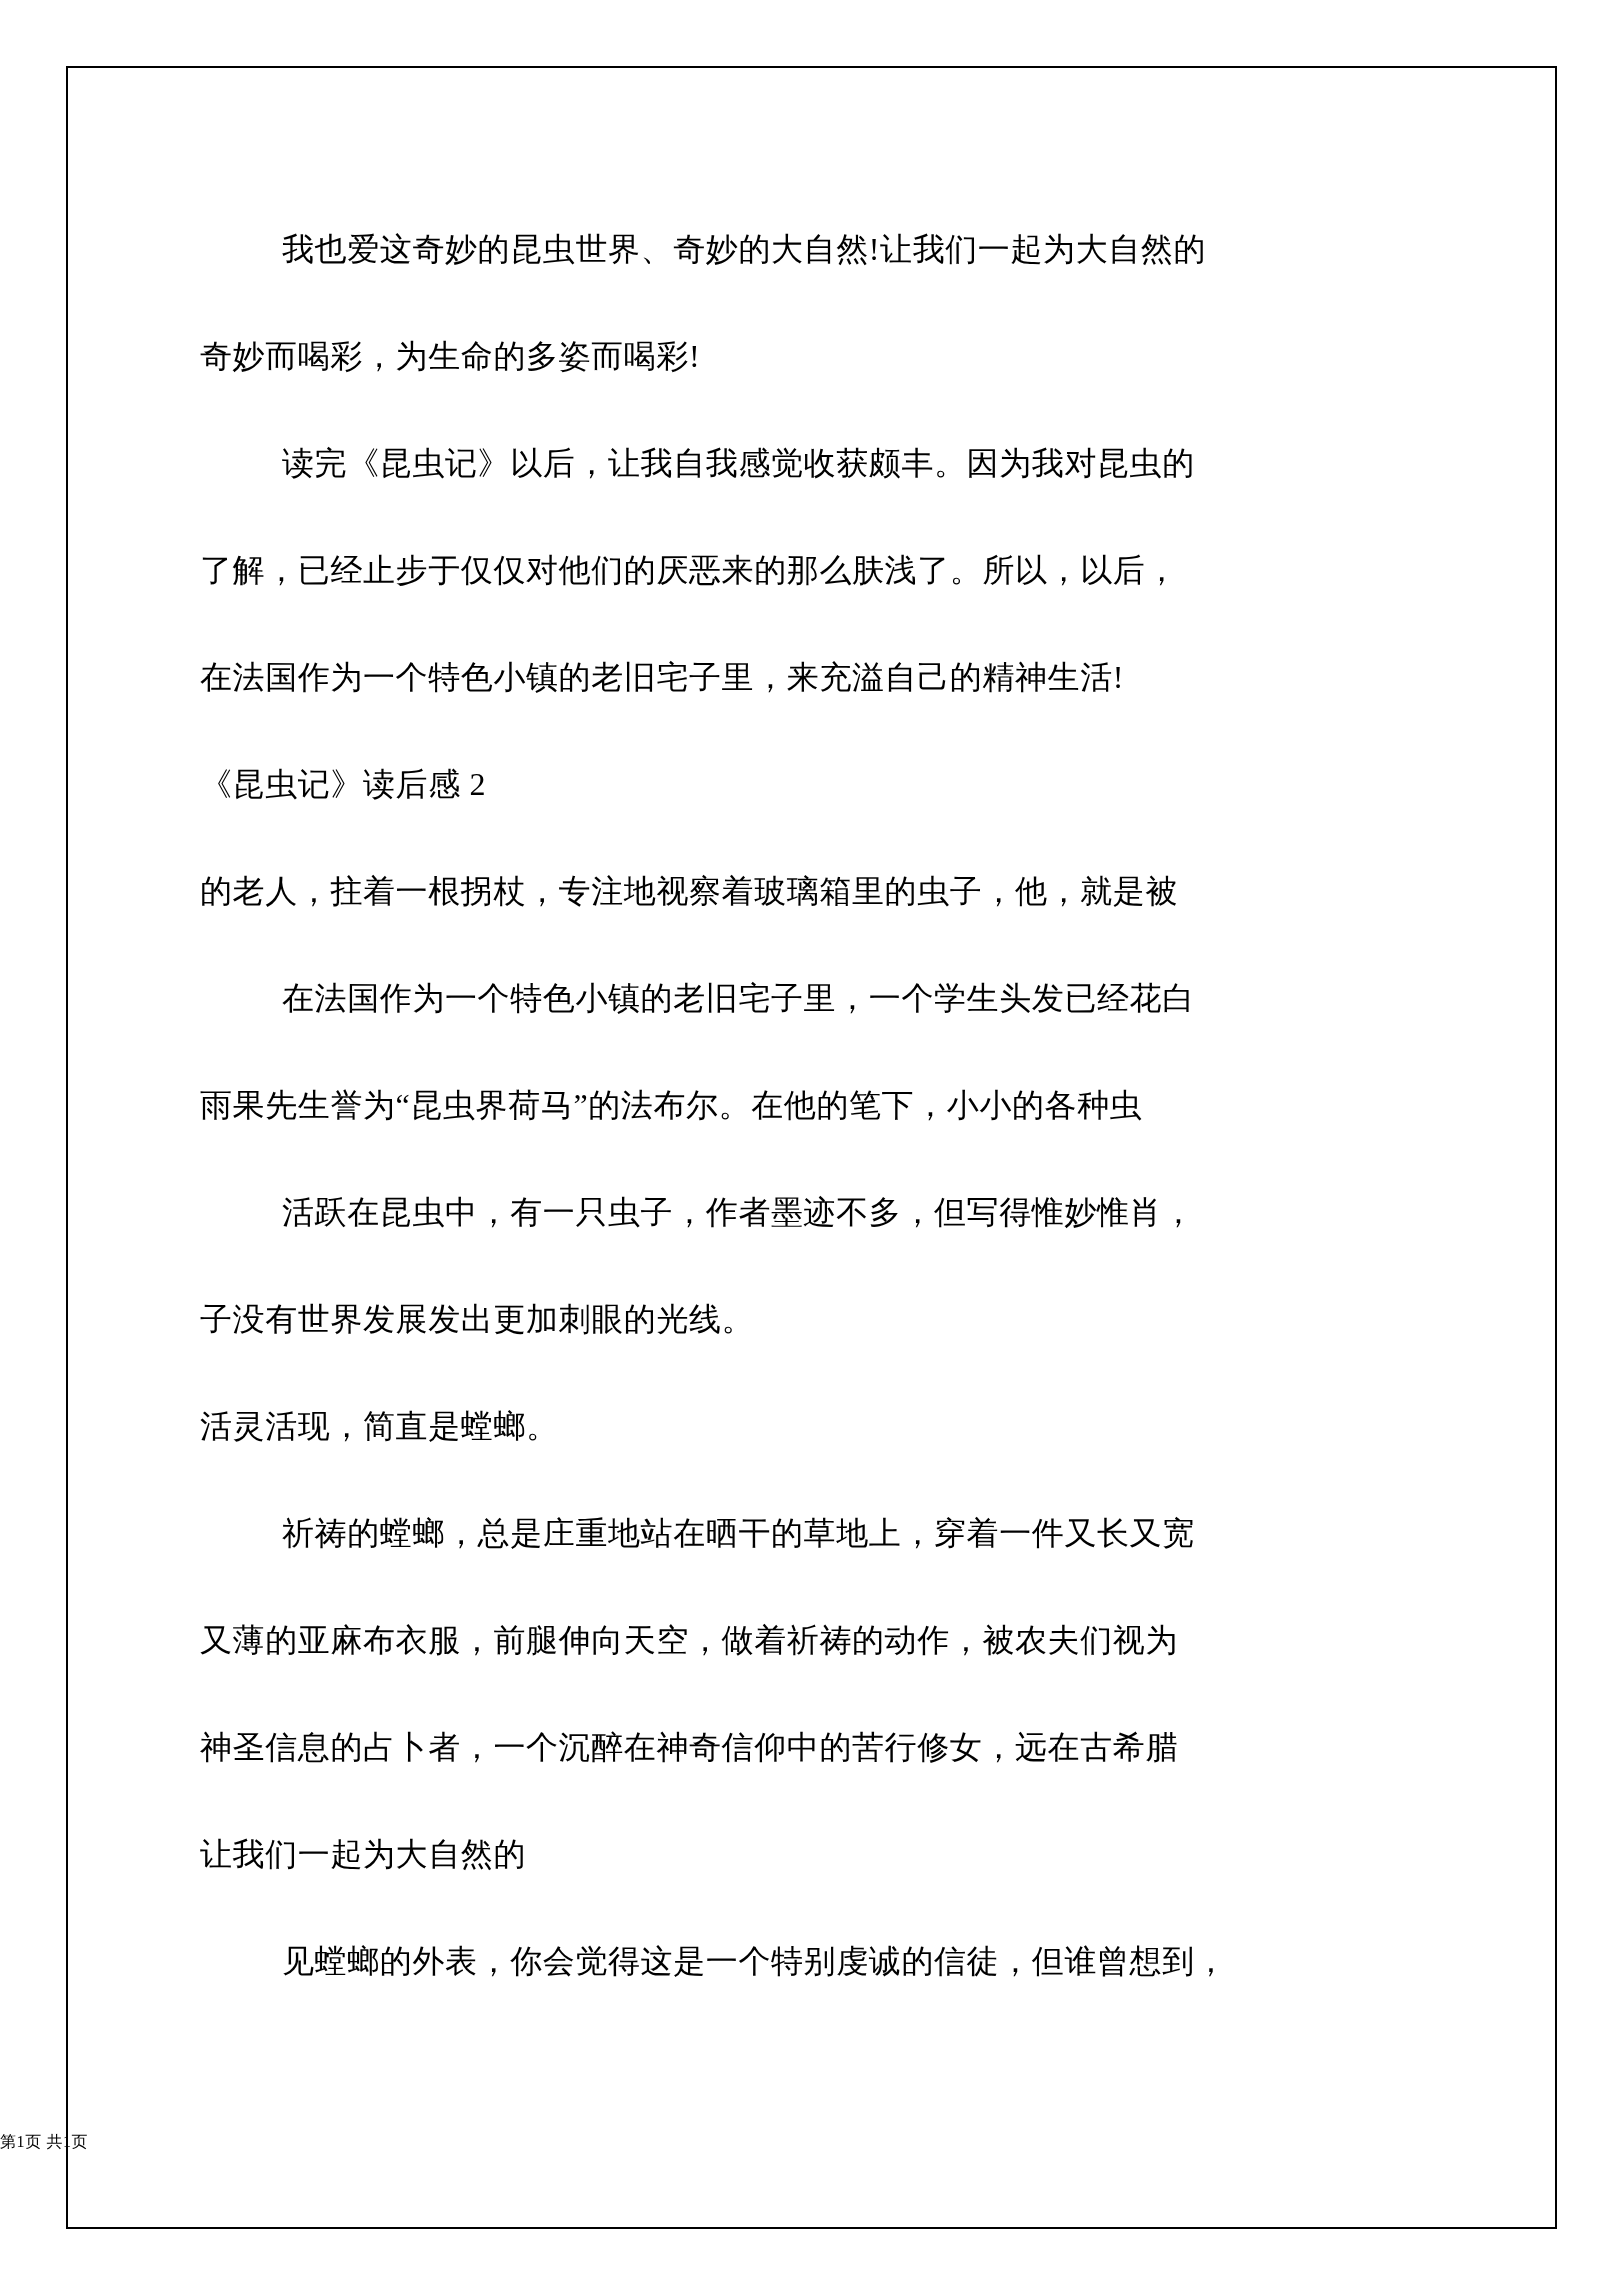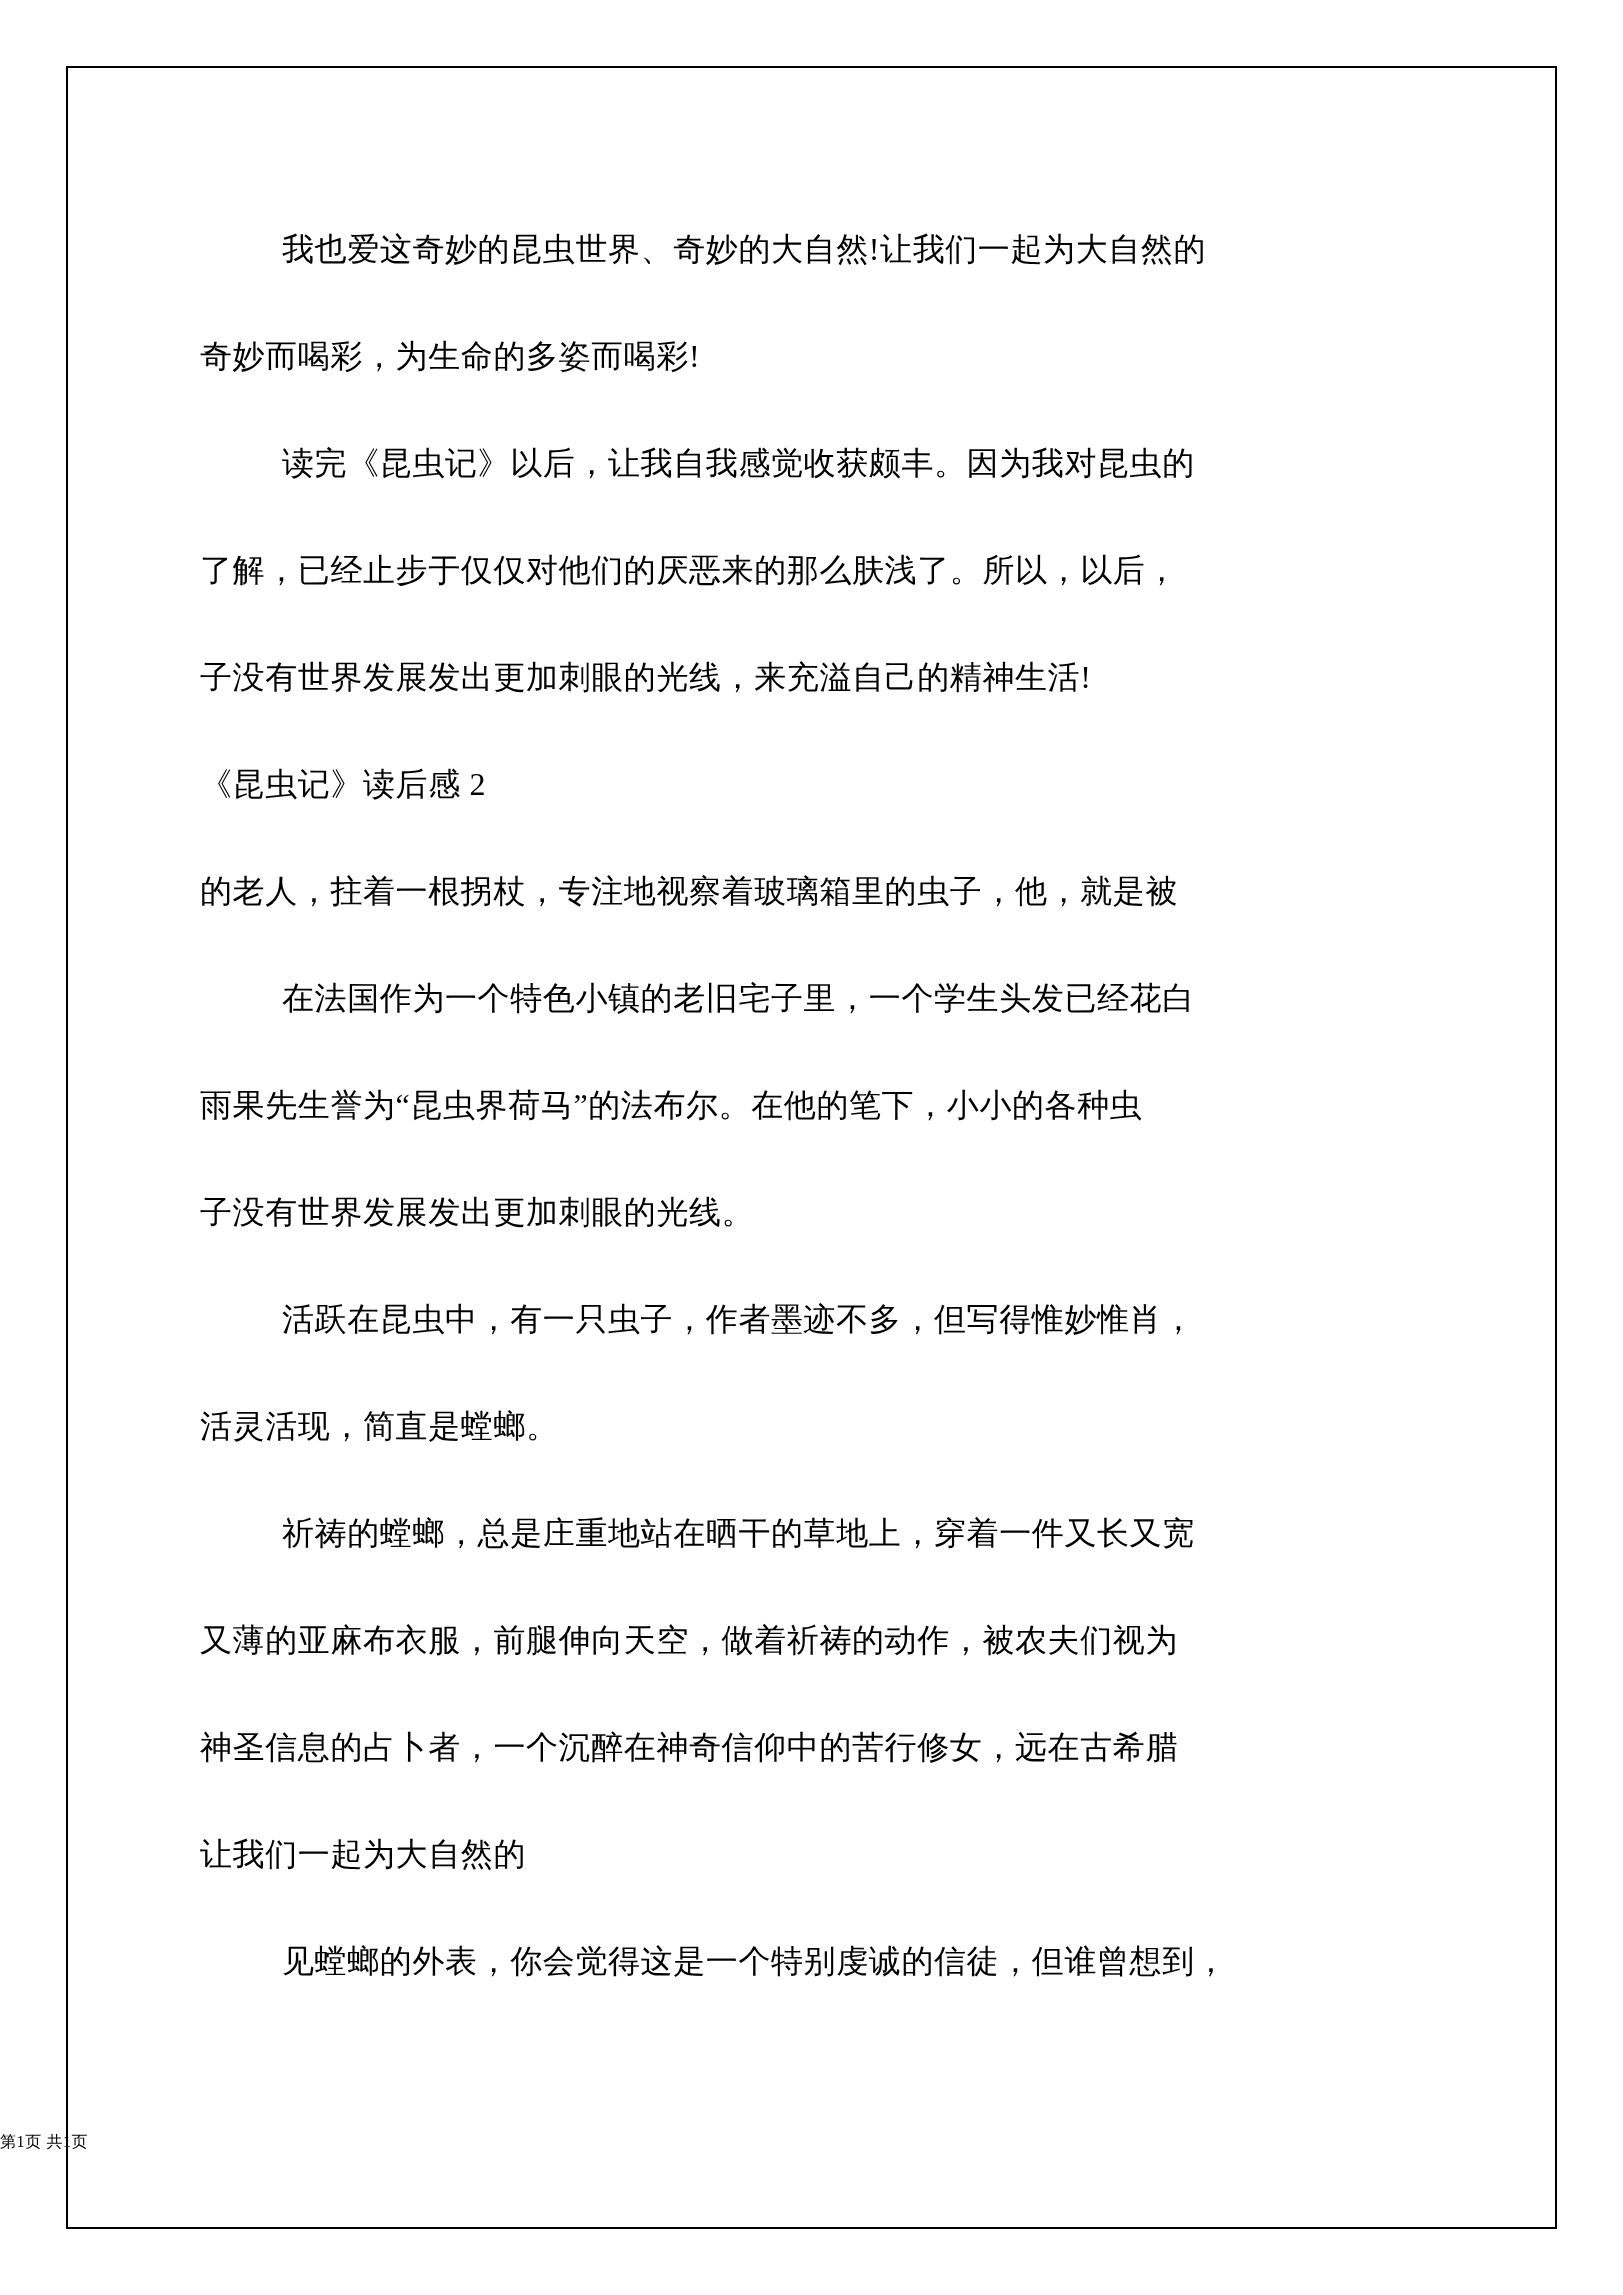--- a/index.html
+++ b/index.html
@@ -57,27 +57,27 @@
 </head>
 <body>
 
 <div class="page-frame"></div>
 
 <div class="doc-body">
     <div class="text-line indent">我也爱这奇妙的昆虫世界、奇妙的大自然!让我们一起为大自然的</div>
     <div class="text-line">奇妙而喝彩，为生命的多姿而喝彩!</div>
     <div class="text-line indent">读完《昆虫记》以后，让我自我感觉收获颇丰。因为我对昆虫的</div>
     <div class="text-line">了解，已经止步于仅仅对他们的厌恶来的那么肤浅了。所以，以后，</div>
-    <div class="text-line">子没有世界发展发出更加刺眼的光线，来充溢自己的精神生活!</div>
+    <div class="text-line">在法国作为一个特色小镇的老旧宅子里，来充溢自己的精神生活!</div>
     <div class="text-line">《昆虫记》读后感 2</div>
     <div class="text-line">的老人，拄着一根拐杖，专注地视察着玻璃箱里的虫子，他，就是被</div>
     <div class="text-line indent">在法国作为一个特色小镇的老旧宅子里，一个学生头发已经花白</div>
     <div class="text-line">雨果先生誉为“昆虫界荷马”的法布尔。在他的笔下，小小的各种虫</div>
+    <div class="text-line indent">活跃在昆虫中，有一只虫子，作者墨迹不多，但写得惟妙惟肖，</div>
     <div class="text-line">子没有世界发展发出更加刺眼的光线。</div>
-    <div class="text-line indent">活跃在昆虫中，有一只虫子，作者墨迹不多，但写得惟妙惟肖，</div>
     <div class="text-line">活灵活现，简直是螳螂。</div>
     <div class="text-line indent">祈祷的螳螂，总是庄重地站在晒干的草地上，穿着一件又长又宽</div>
     <div class="text-line">又薄的亚麻布衣服，前腿伸向天空，做着祈祷的动作，被农夫们视为</div>
     <div class="text-line">神圣信息的占卜者，一个沉醉在神奇信仰中的苦行修女，远在古希腊</div>
     <div class="text-line">让我们一起为大自然的</div>
     <div class="text-line indent">见螳螂的外表，你会觉得这是一个特别虔诚的信徒，但谁曾想到，</div>
   </div>
 
 <div class="page-footer">第1页 共1页</div>
 

